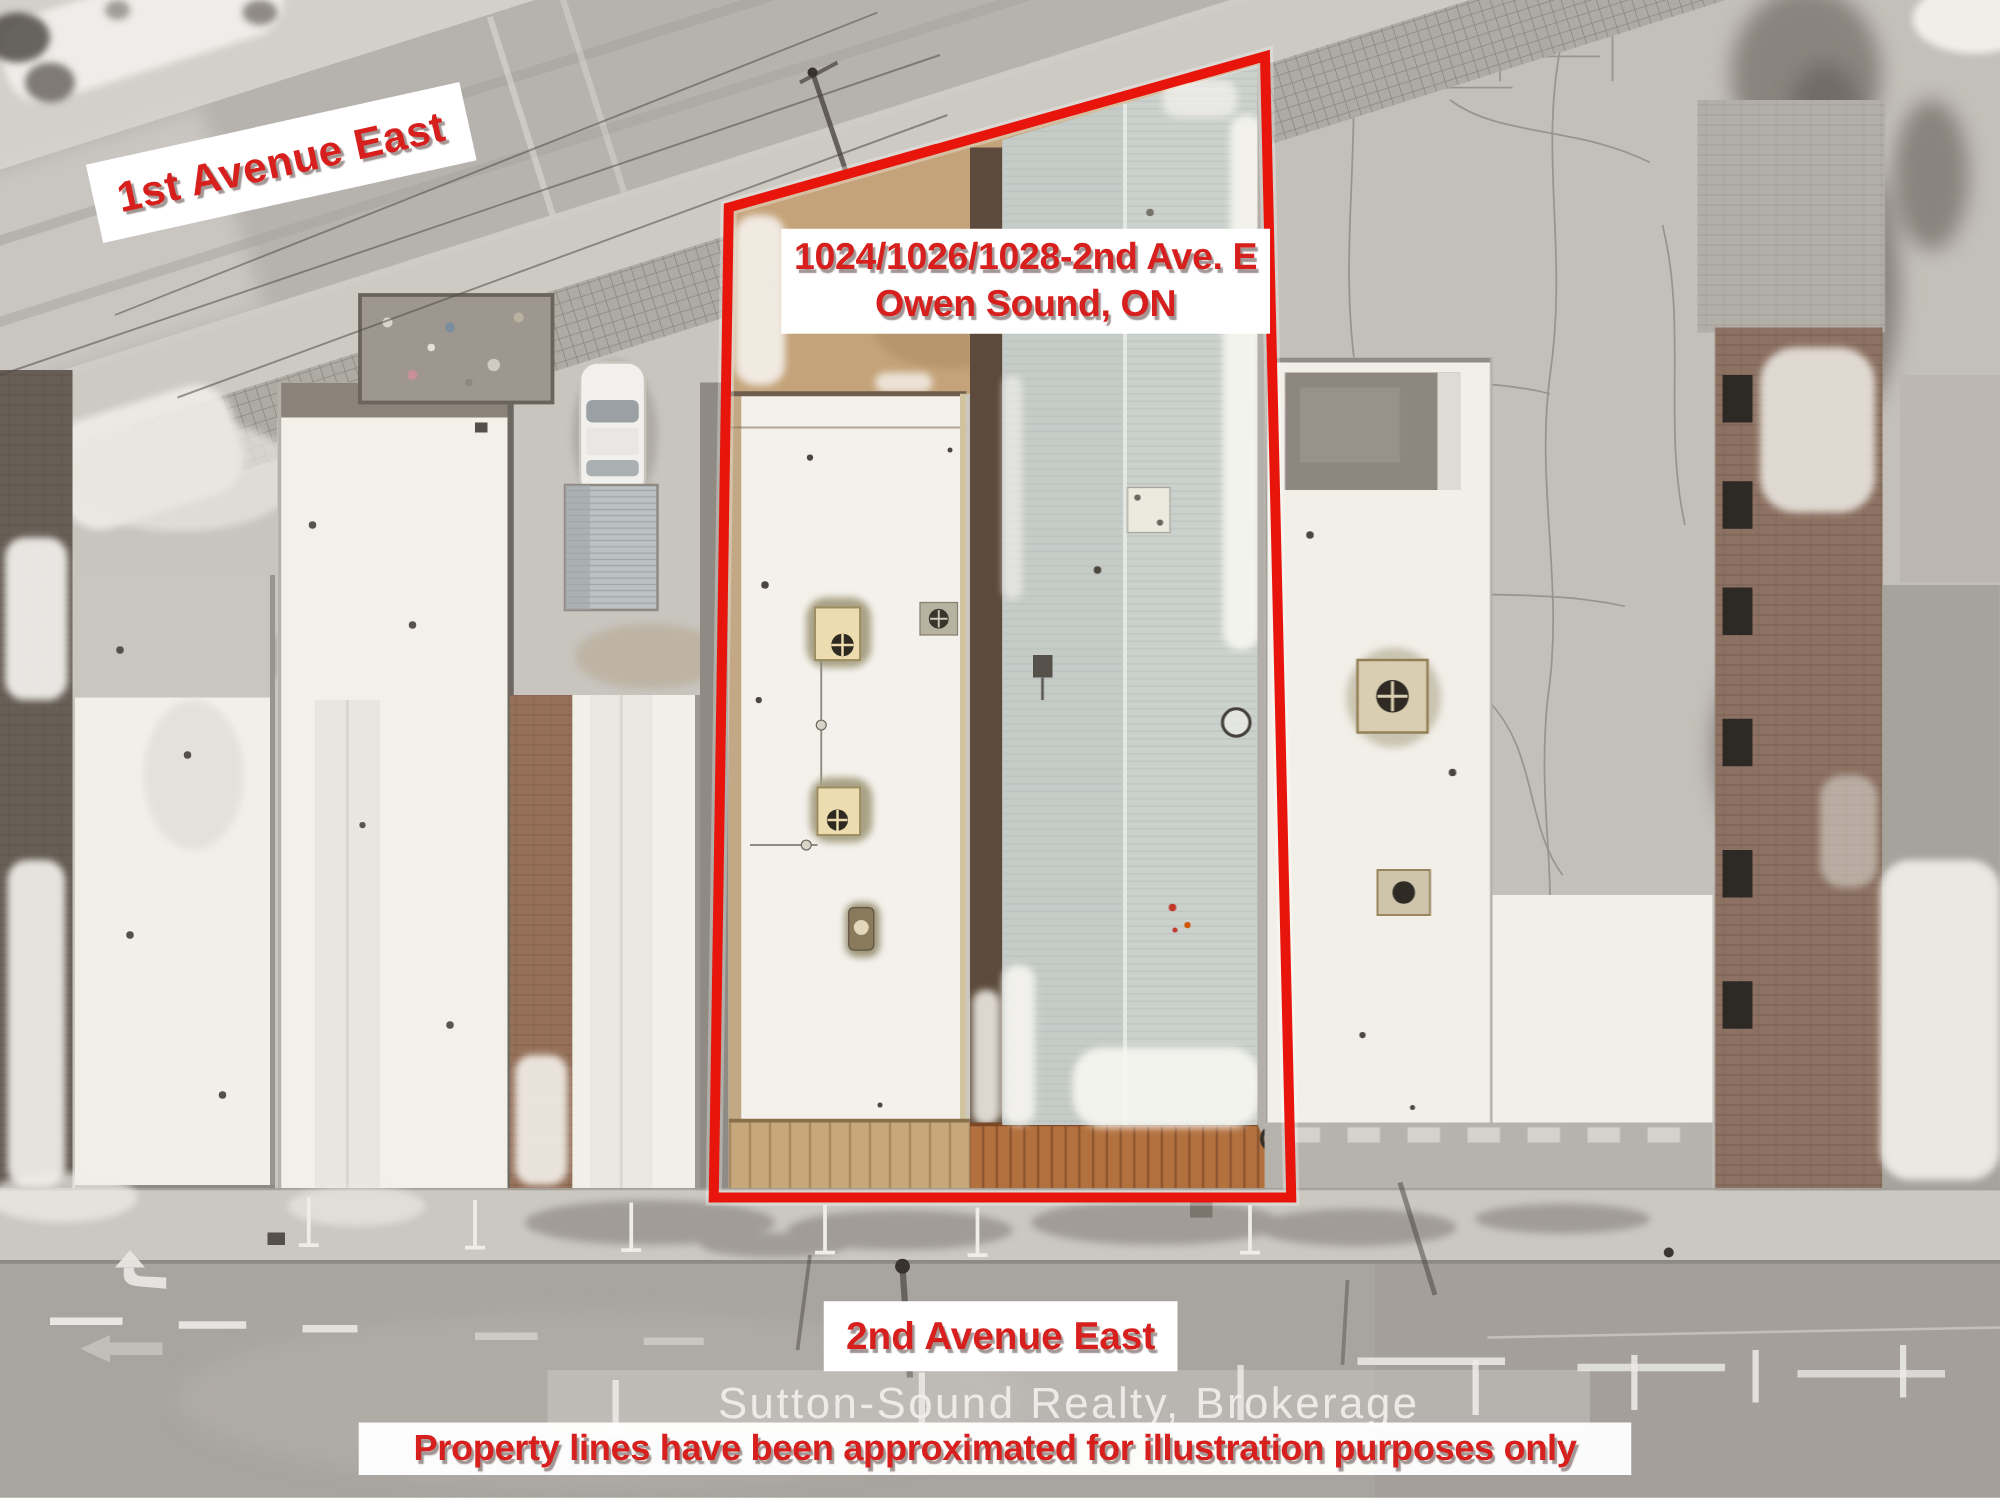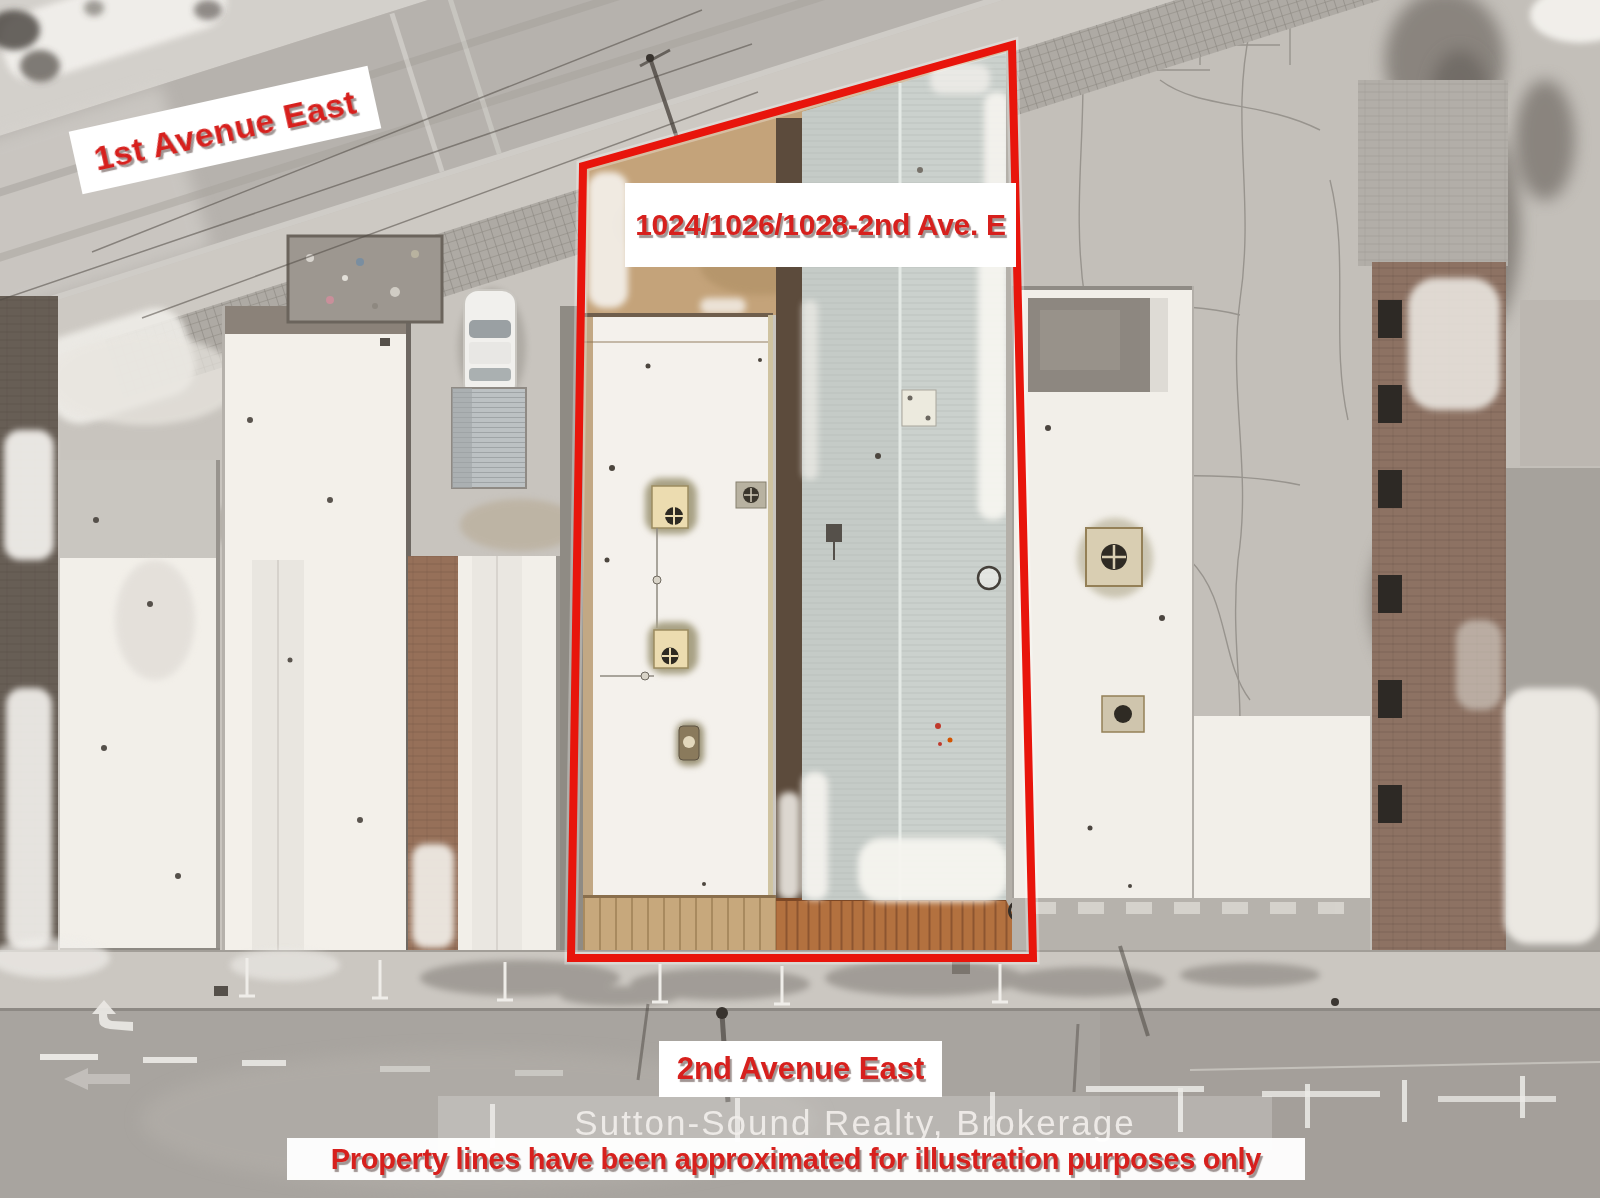--- a/index.html
+++ b/index.html
@@ -425,20 +425,21 @@
     <polygon fill="none" stroke="#e8150c" stroke-width="8" stroke-linejoin="miter" points="583,166 1012,45 1033,958 571,958"></polygon>
   </g>
 </svg>
 
 <div class="label-box" id="label-1st-ave">
   <span>1st Avenue East</span>
 </div>
 
 <div class="label-box" id="label-address">
   <span>1024/1026/1028-2nd Ave. E</span>
+  <span>Owen Sound, ON</span>
 </div>
 
 <div class="label-box" id="label-2nd-ave">
   <span>2nd Avenue East</span>
 </div>
 
 <div id="watermark-band">
   <span class="wm-text">Sutton-Sound Realty, Brokerage</span>
 </div>
 

